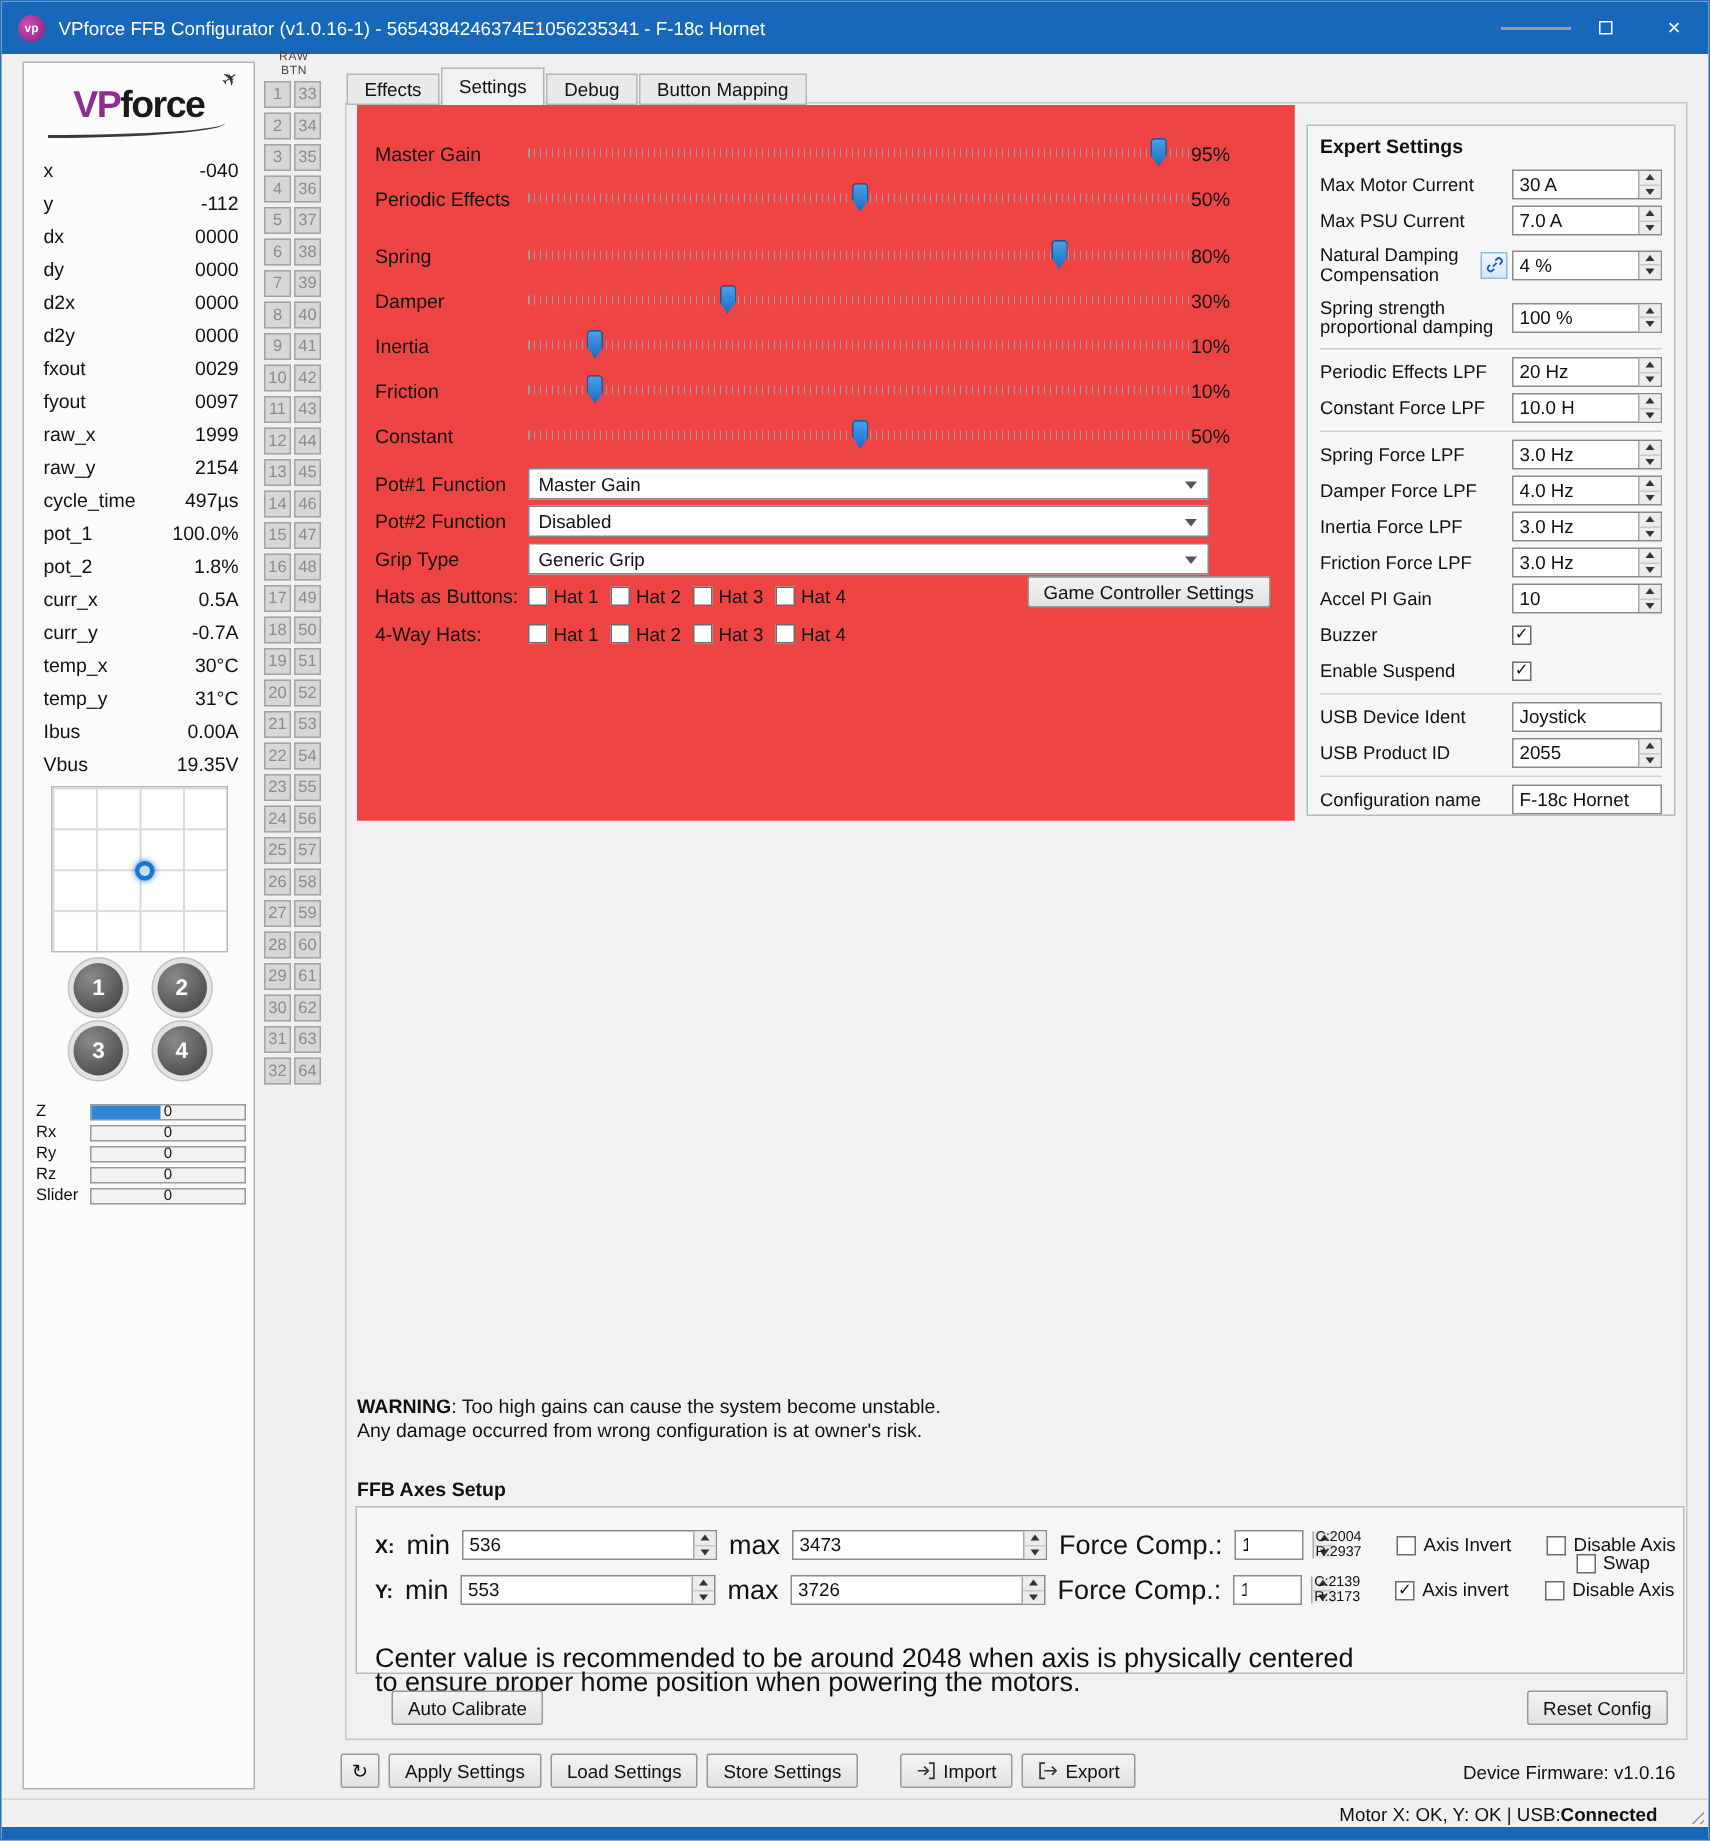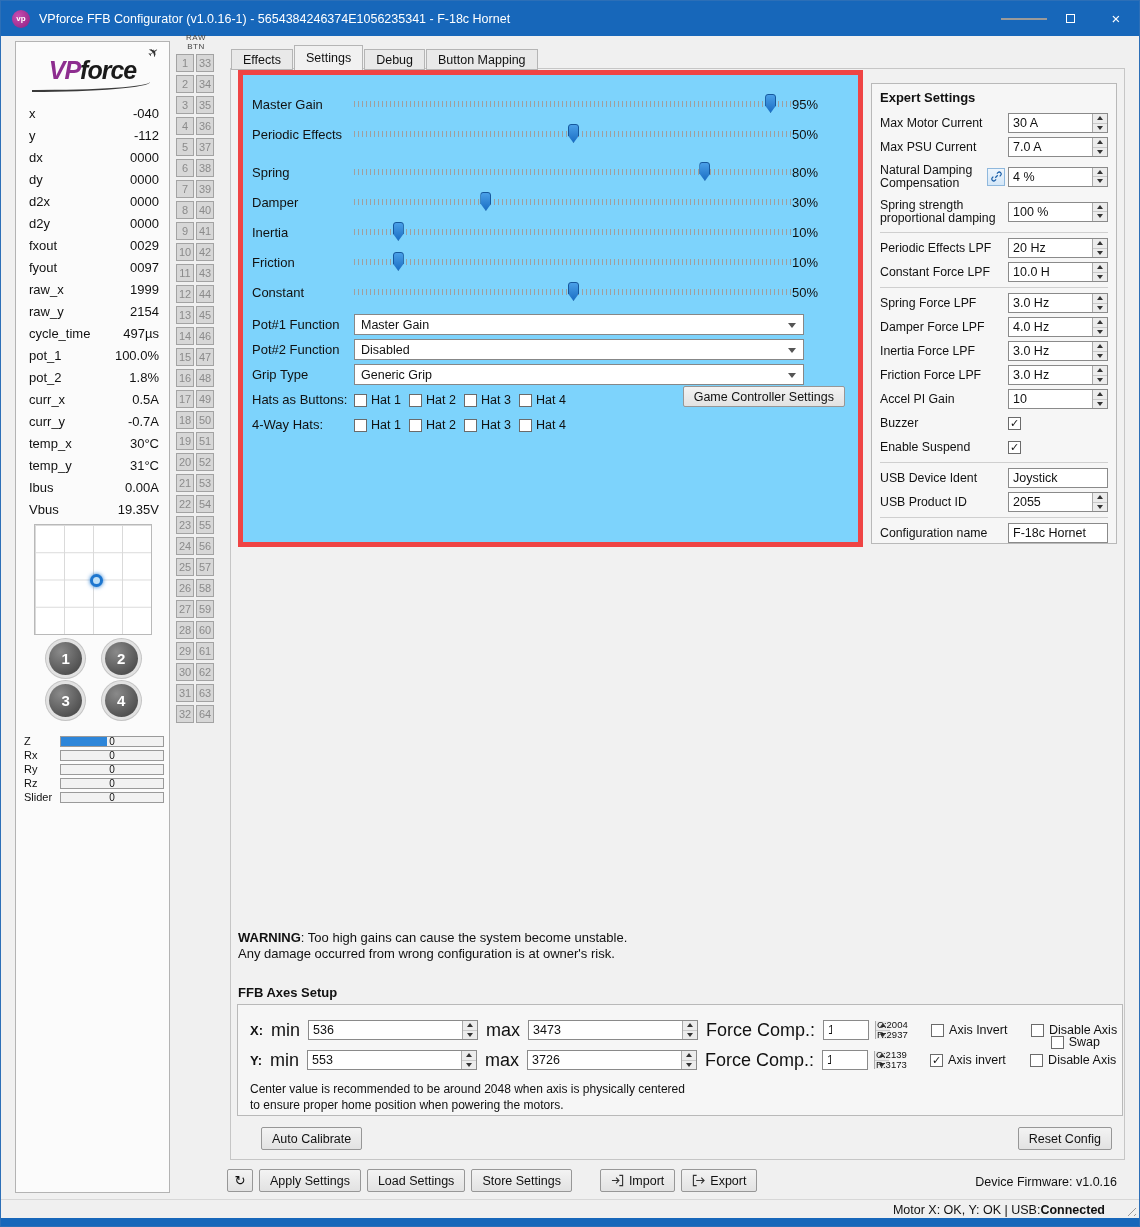--- a/index.html
+++ b/index.html
@@ -10,21 +10,21 @@
   .titlebar{position:absolute;left:0;top:0;width:100%;height:35px;background:#1767ba;color:#fff;display:flex;align-items:center;font-size:12.5px;}
   .app-icon{width:18px;height:18px;border-radius:50%;background:radial-gradient(circle at 35% 35%,#c74fb2,#8c1d7f);color:#fff;font-size:8px;font-weight:bold;display:flex;align-items:center;justify-content:center;margin:0 9px 0 11px;flex:none;}
   .title-text{flex:1;white-space:nowrap;overflow:hidden;}
   .win-btn{width:46px;height:35px;display:flex;align-items:center;justify-content:center;font-size:15px;flex:none;}
   .win-btn .bar{width:10px;height:1px;background:#fff;}
   .win-btn .box{width:9px;height:9px;border:1px solid #fff;}
 
   
   .left-panel{position:absolute;left:14px;top:40px;width:155px;height:1152px;background:#fbfbfb;border:1px solid #b3b3b3;}
   .logo{height:56px;position:relative;display:flex;align-items:center;justify-content:center;}
-  .logo-inner{font-style:italic;font-weight:bold;font-size:25px;letter-spacing:-1px;line-height:1;}
+  .logo-inner{font-weight:bold;font-size:25px;letter-spacing:-1px;line-height:1;}
   .logo-vp{color:#8d2d8f;}
   .logo-force{color:#1a1a1a;}
   .logo-plane{position:absolute;right:10px;top:3px;font-size:13px;color:#333;transform:rotate(-35deg);}
   .logo-swoosh{position:absolute;left:16px;bottom:6px;width:118px;height:10px;border-bottom:2px solid #3a3a3a;border-bottom-right-radius:100% 100%;}
   .tel-list{margin-top:4px;}
   .tel-row{display:flex;justify-content:space-between;align-items:center;height:22px;padding:0 10px 0 13px;}
   .xy-grid{position:absolute;left:18px;top:482px;width:118px;height:111px;background-color:#fff;border:1px solid #b9b9b9;
     background-image:linear-gradient(#dadada 1px,transparent 1px),linear-gradient(90deg,#dadada 1px,transparent 1px);background-size:25% 25%;}
   .xy-marker{position:absolute;left:47%;top:45%;width:13px;height:13px;border:3px solid #1d76cf;border-radius:50%;background:#bfe0f7;box-shadow:0 0 4px #1d76cf;}
   .joy-btns{position:absolute;left:0;top:600px;width:155px;display:grid;grid-template-columns:1fr 1fr;row-gap:9px;justify-items:center;padding:0 22px;}
@@ -43,36 +43,36 @@
   .raw-row{display:flex;gap:2px;margin-bottom:3px;}
   .raw-cell{width:18px;height:18px;background:#d7d7d7;border:1px solid #a3a3a3;color:#8b8b8b;font-size:11px;display:flex;align-items:center;justify-content:center;}
 
   
   .tabbar{position:absolute;left:230px;top:44px;height:25px;display:flex;align-items:flex-end;z-index:3;}
   .tab{height:21px;padding:0 11px;display:flex;align-items:center;background:#e9e9e9;border:1px solid #b5b5b5;margin-right:1px;font-size:12.5px;cursor:default;}
   .tab.active{height:25px;background:#f1f1f1;border-bottom:none;}
   .tab-pane{position:absolute;left:229px;top:67px;width:895px;height:1092px;border:1px solid #c6c6c6;background:#f1f1f1;}
 
   
-  .settings-panel{position:absolute;left:237px;top:69px;width:625px;height:477px;background:#7dd3fc;border:5px solid #ef4444;padding-top:14px;}
+  .settings-panel{position:absolute;left:237px;top:69px;width:625px;height:477px;background:#ef4444;border:3px solid #ef4444;padding-top:14px;}
   .slider-row{display:flex;align-items:center;height:30px;padding:0 22px 0 9px;}
   .slider-row.gap{margin-top:8px;}
   .sl-label{width:102px;font-size:13px;}
   .sl-track{flex:1;position:relative;height:24px;}
   .sl-ticks{position:absolute;left:0;right:0;top:9px;height:6px;background:repeating-linear-gradient(90deg,#9f9f9f 0 1px,transparent 1px 4px);}
   .sl-handle{position:absolute;top:2px;width:11px;height:19px;margin-left:-5px;background:linear-gradient(#4aa0e8,#1b6fc4);border:1px solid #15589d;border-radius:3px;clip-path:polygon(0 0,100% 0,100% 60%,50% 100%,0 60%);}
   .sl-pct{width:44px;text-align:left;font-size:13px;}
   .combo-rows{margin-top:5px;}
   .combo-row{display:flex;align-items:center;height:25px;padding:0 9px;}
   .combo-label{width:102px;font-size:13px;}
   .combo{flex:1;margin-right:45px;height:21px;background:#fff;border:1px solid #878787;display:flex;align-items:center;padding:0 6px;position:relative;font-size:12.5px;}
   .combo-arrow{position:absolute;right:7px;top:8px;width:0;height:0;border-left:4px solid transparent;border-right:4px solid transparent;border-top:5px solid #555;}
   .hat-row{display:flex;align-items:center;height:25px;padding:0 9px;}
   .hat-label{width:102px;font-size:13px;}
-  .hat-item{display:flex;align-items:flex-end;width:55px;gap:4px;font-size:12.5px;}
+  .hat-item{display:flex;align-items:flex-start;width:55px;gap:4px;font-size:12.5px;}
   .cb{width:13px;height:13px;background:#fff;border:1px solid #6b6b6b;display:inline-flex;align-items:center;justify-content:center;font-size:11px;line-height:1;flex:none;}
   .cb.checked::after{content:"✓";}
   .btn{height:23px;padding:0 10px;background:linear-gradient(#f3f3f3,#e2e2e2);border:1px solid #979797;border-radius:2px;display:inline-flex;align-items:center;gap:5px;font-size:12.5px;font-family:inherit;color:#111;}
   .gc-btn{position:absolute;right:13px;top:311px;height:21px;}
 
   
   .expert-panel{position:absolute;left:870px;top:82px;width:246px;height:461px;background:#f6f6f6;border:1px solid #b9b9b9;padding:6px 8px;}
   .expert-title{font-weight:bold;font-size:13px;margin-bottom:6px;}
   .ex-row{display:flex;align-items:center;min-height:24px;}
   .ex-row.two{min-height:35px;}
@@ -95,21 +95,21 @@
   .axes-box{position:absolute;left:236px;top:1003px;width:886px;height:112px;border:1px solid #b9b9b9;background:#f6f6f6;padding:10px 12px 0;}
   .ax-row{display:flex;align-items:center;height:30px;gap:8px;}
   .ax-name{font-weight:bold;}
   .ax-lbl{font-size:18px;white-space:nowrap;}
   .spin.wide{width:170px;}
   .spin.narrow{width:46px;}
   .cr{display:flex;flex-direction:column;font-size:9.5px;line-height:10px;width:46px;flex:none;}
   .ck{display:flex;align-items:center;gap:5px;font-size:12.5px;width:92px;flex:none;}
   .ck .cb{margin-right:0;}
   .swap{position:absolute;right:22px;top:30px;width:auto;}
-  .ax-note{font-size:12px;line-height:16px;margin-top:6px;}
+  .ax-note{font-size:18px;line-height:16px;margin-top:22px;}
   .autocal{position:absolute;left:236px;top:1126px;margin-left:24px;}
   .resetcfg{position:absolute;right:27px;top:1126px;}
 
   
   .footer{position:absolute;left:226px;top:1168px;display:flex;gap:6px;align-items:center;}
   .footer-group{display:flex;gap:6px;}
   .refresh{width:26px;padding:0;justify-content:center;font-size:13px;}
   .sp{width:16px;}
   .firmware{position:absolute;right:22px;top:1174px;font-size:12.5px;}
   .statusbar{position:absolute;left:0;right:0;top:1198px;height:21px;border-top:1px solid #d7d7d7;display:flex;justify-content:flex-end;align-items:center;padding-right:34px;font-size:12.5px;}

